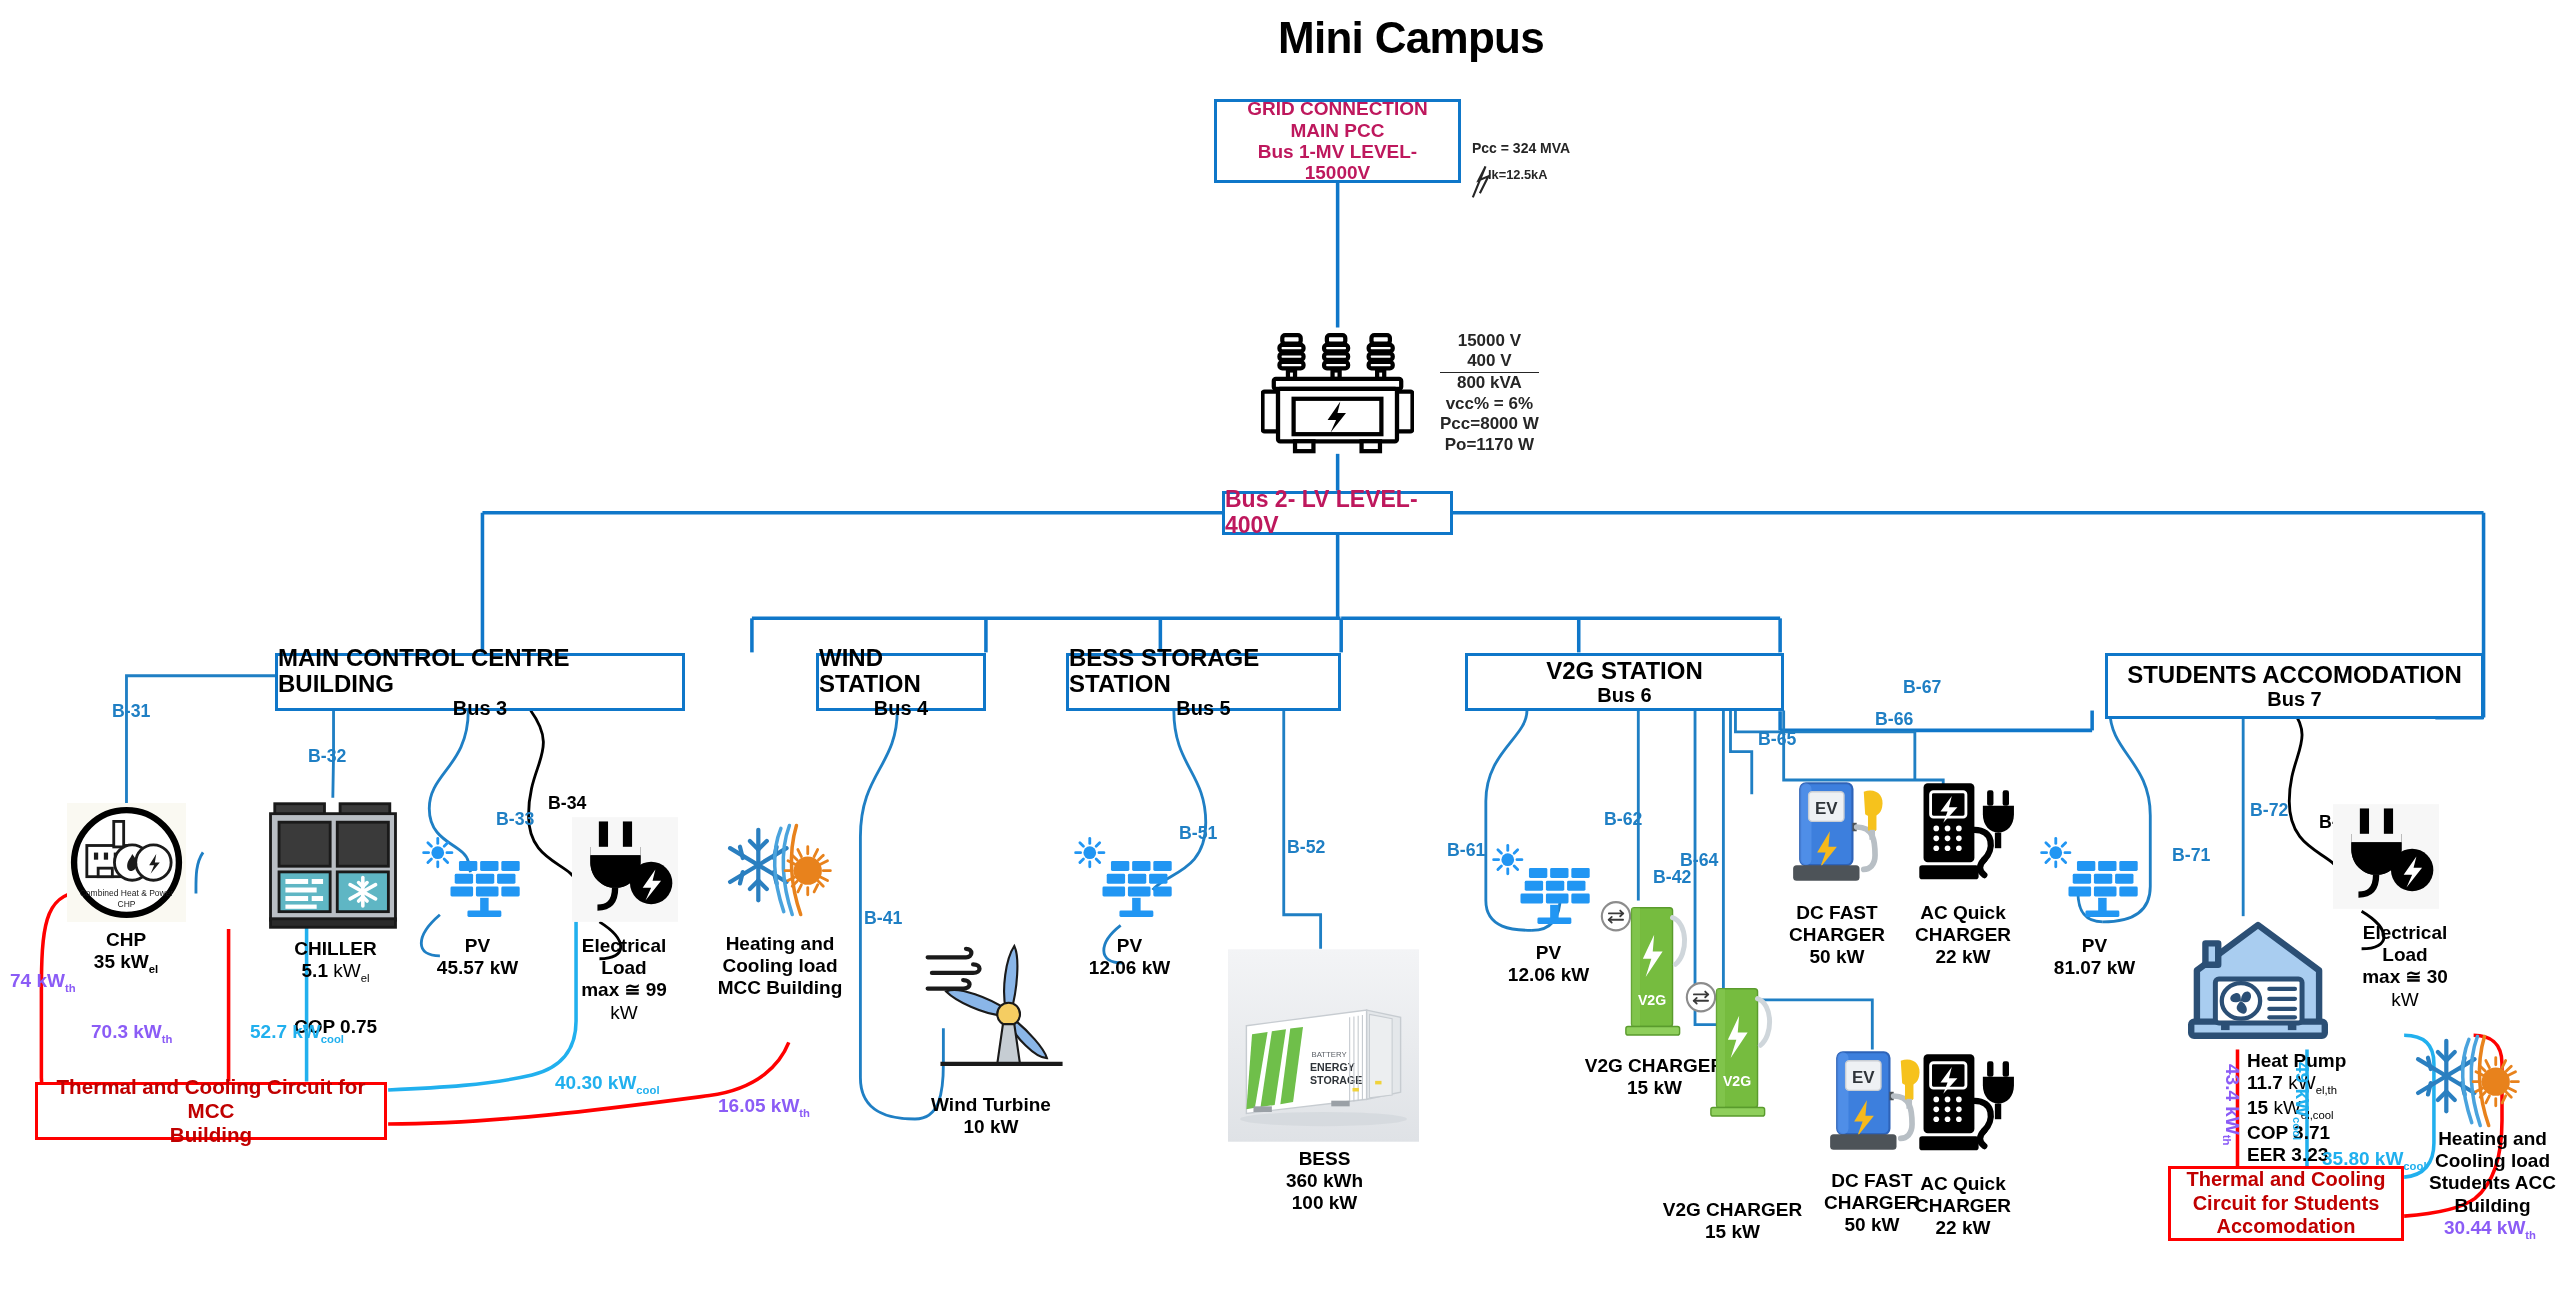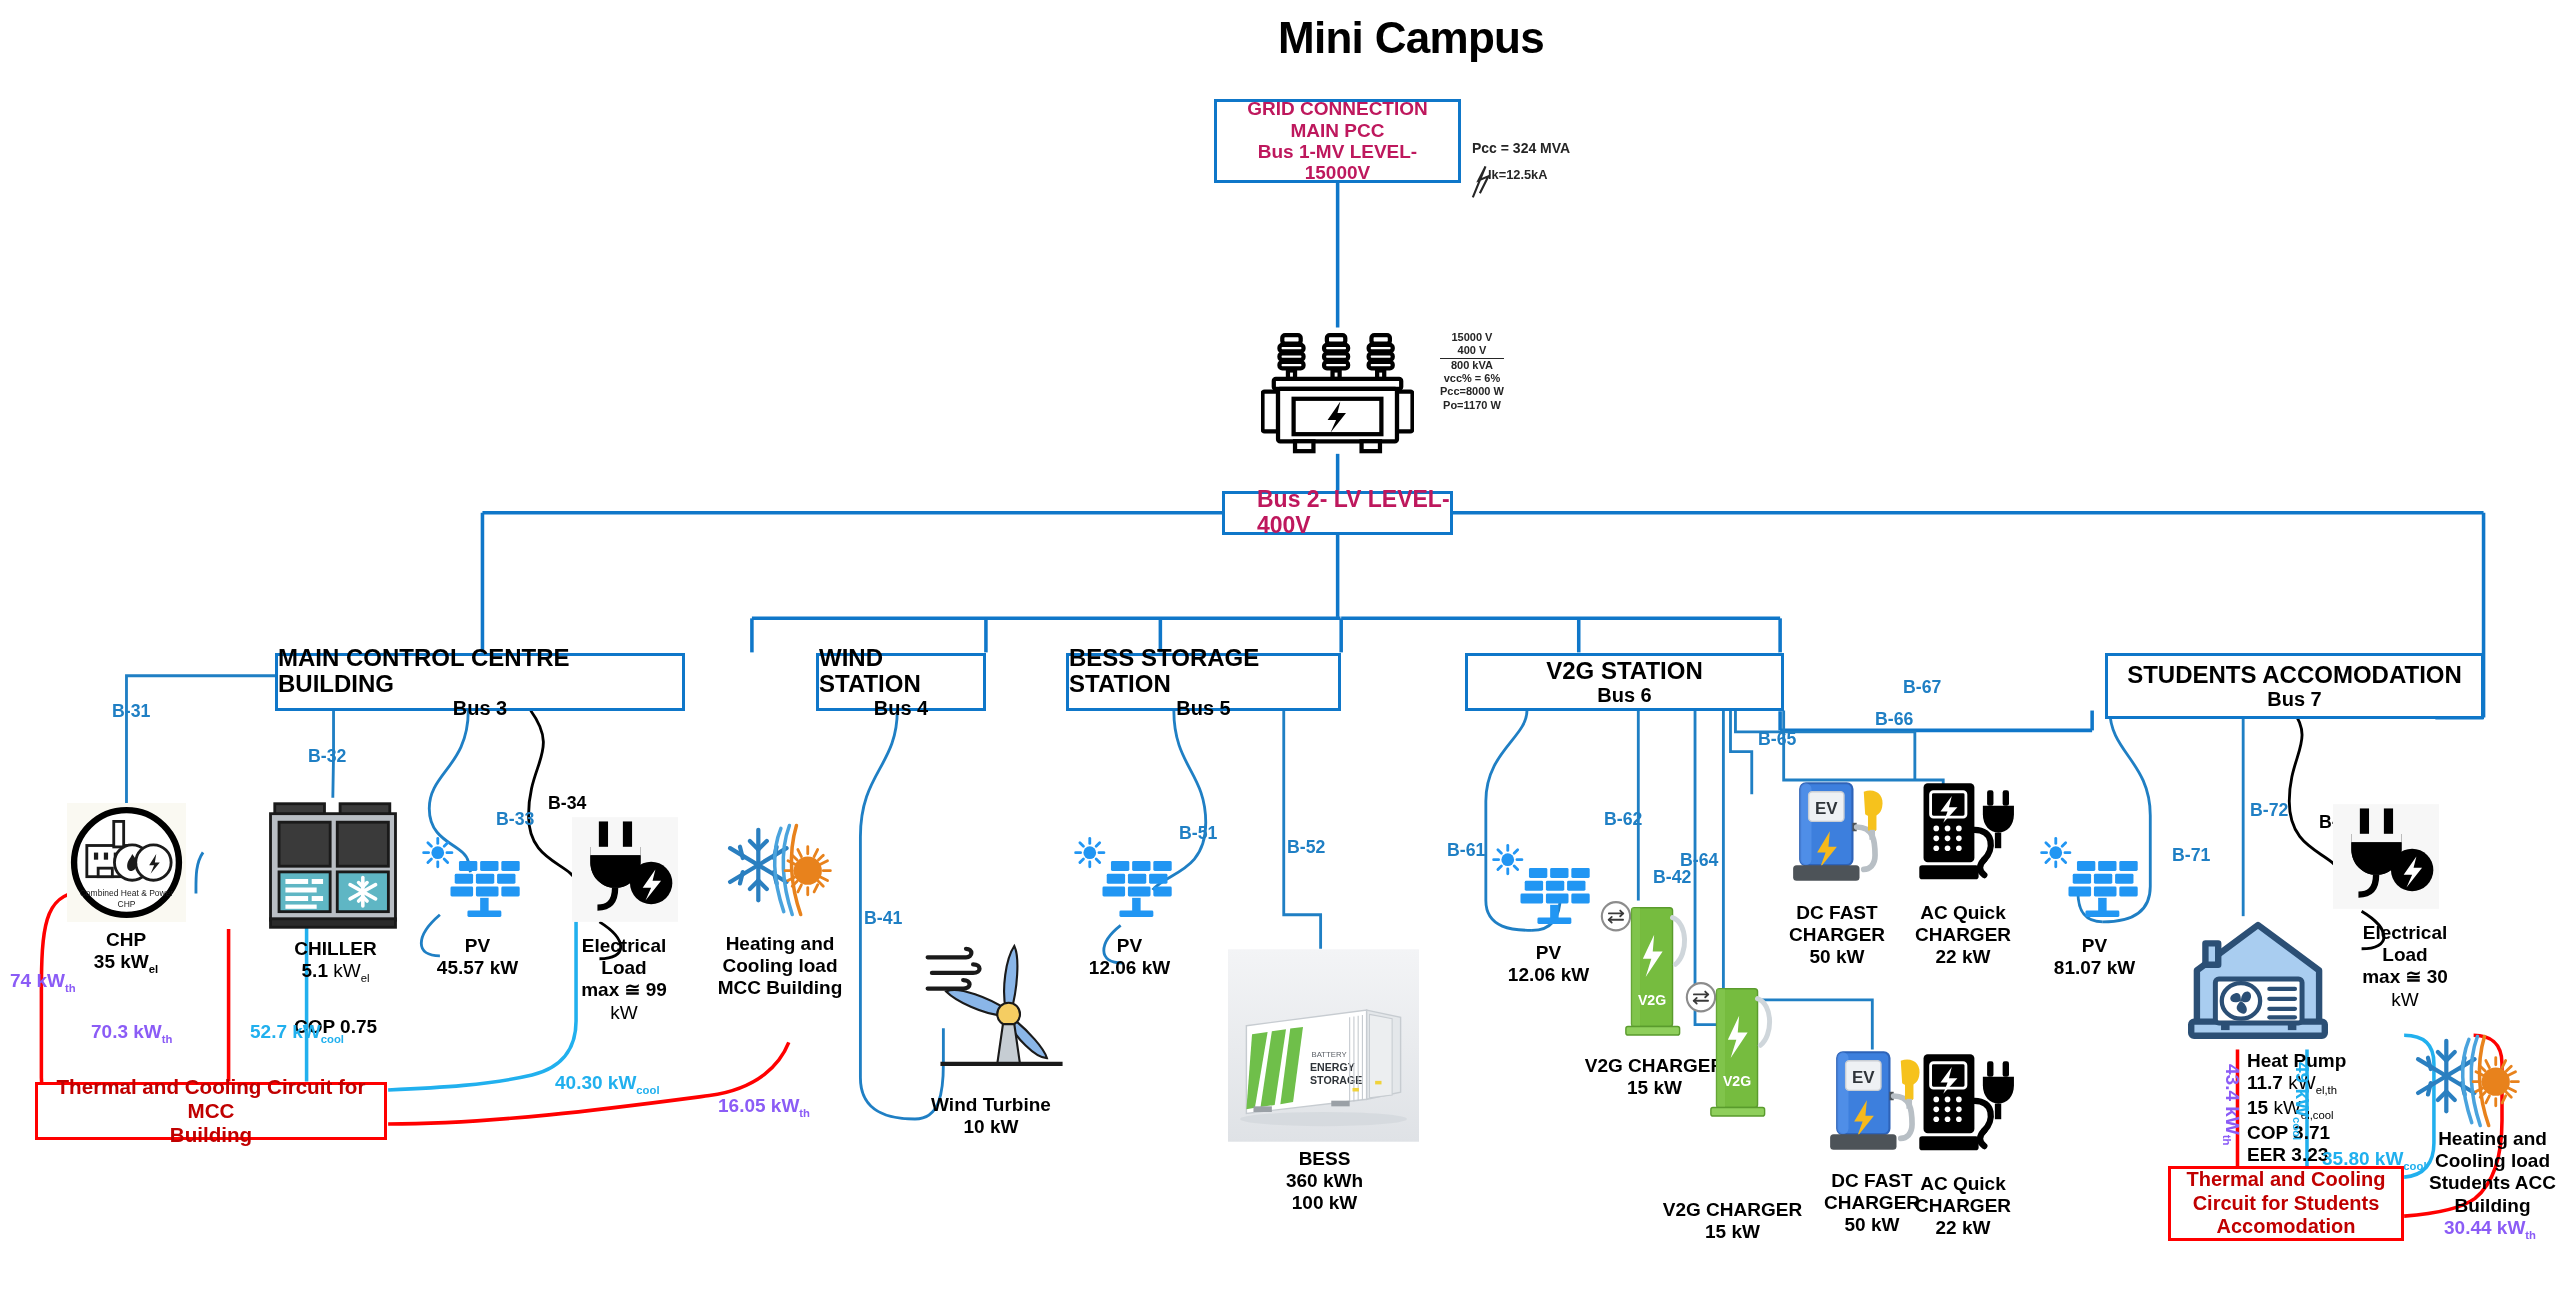--- a/index.html
+++ b/index.html
@@ -12,21 +12,21 @@
   #title{left:1163px;top:12.8px;width:496px;font-size:44px;font-weight:bold;color:#000;text-align:center;letter-spacing:-0.7px;}
 
   
   .busbox{box-sizing:border-box;border:3.5px solid #0f77c9;background:#fff;display:flex;flex-direction:column;
           align-items:center;justify-content:center;color:#be185d;line-height:1.12;}
   .busbox .l1{font-weight:bold;}
   .busbox .l2{font-weight:bold;}
 
   #grid-box{left:1214px;top:99px;width:247px;height:84px;font-size:19px;padding:2.8px 4.3px;}
   #grid-box .l1{font-weight:bold;font-size:19px;}
-  #bus2-box{left:1222px;top:491px;width:231px;height:44px;font-size:23px;font-weight:bold;padding-left:32px;}
+  #bus2-box{left:1222px;top:491px;width:231px;height:44px;font-size:23px;font-weight:bold;}
 
   .stationbox{box-sizing:border-box;border:3.5px solid #0f77c9;background:#fff;color:#000;
               display:flex;flex-direction:column;align-items:center;justify-content:center;line-height:1.1;}
   .stationbox .nm{font-weight:bold;font-size:24px;}
   .stationbox .bn{font-weight:bold;font-size:20px;}
 
   #bus3-box{left:275px;top:653px;width:410px;height:58px;}
   #bus4-box{left:816px;top:653px;width:170px;height:58px;}
   #bus5-box{left:1066px;top:653px;width:275px;height:58px;}
   #bus6-box{left:1465px;top:653px;width:319px;height:58px;}
@@ -44,21 +44,21 @@
   .redlab{color:#8b5cf6;font-weight:bold;font-size:19px;white-space:nowrap;}
   .cyanlab{color:#21b0ee;font-weight:bold;font-size:19px;white-space:nowrap;}
 
   
   .redbox{box-sizing:border-box;border:3.5px solid #ff0000;background:#fff;color:#c00000;font-weight:bold;
           display:flex;align-items:center;justify-content:center;text-align:center;line-height:1.18;}
   #mcc-circuit{left:35px;top:1082px;width:352px;height:58px;font-size:20.6px;padding:0 5.7px;}
   #acc-circuit{left:2168px;top:1166px;width:236px;height:75px;font-size:20px;padding:0 5.7px;}
 
   
-  #tx-note{left:1440px;top:331px;font-size:11px;font-weight:bold;color:#262626;line-height:1.2;text-align:center;}
+  #tx-note{left:1440px;top:331px;font-size:17px;font-weight:bold;color:#262626;line-height:1.2;text-align:center;}
   #tx-note .fracline{border-bottom:1.4px solid #262626;padding-bottom:0.7px;}
   #pcc-note{left:1472px;top:140px;font-size:14px;font-weight:bold;color:#262626;}
   #ik-note{left:1488px;top:167px;font-size:12.8px;font-weight:bold;color:#262626;}
 
   
   .vert{writing-mode:vertical-rl;text-orientation:mixed;}
 </style>
 </head>
 <body>
 

